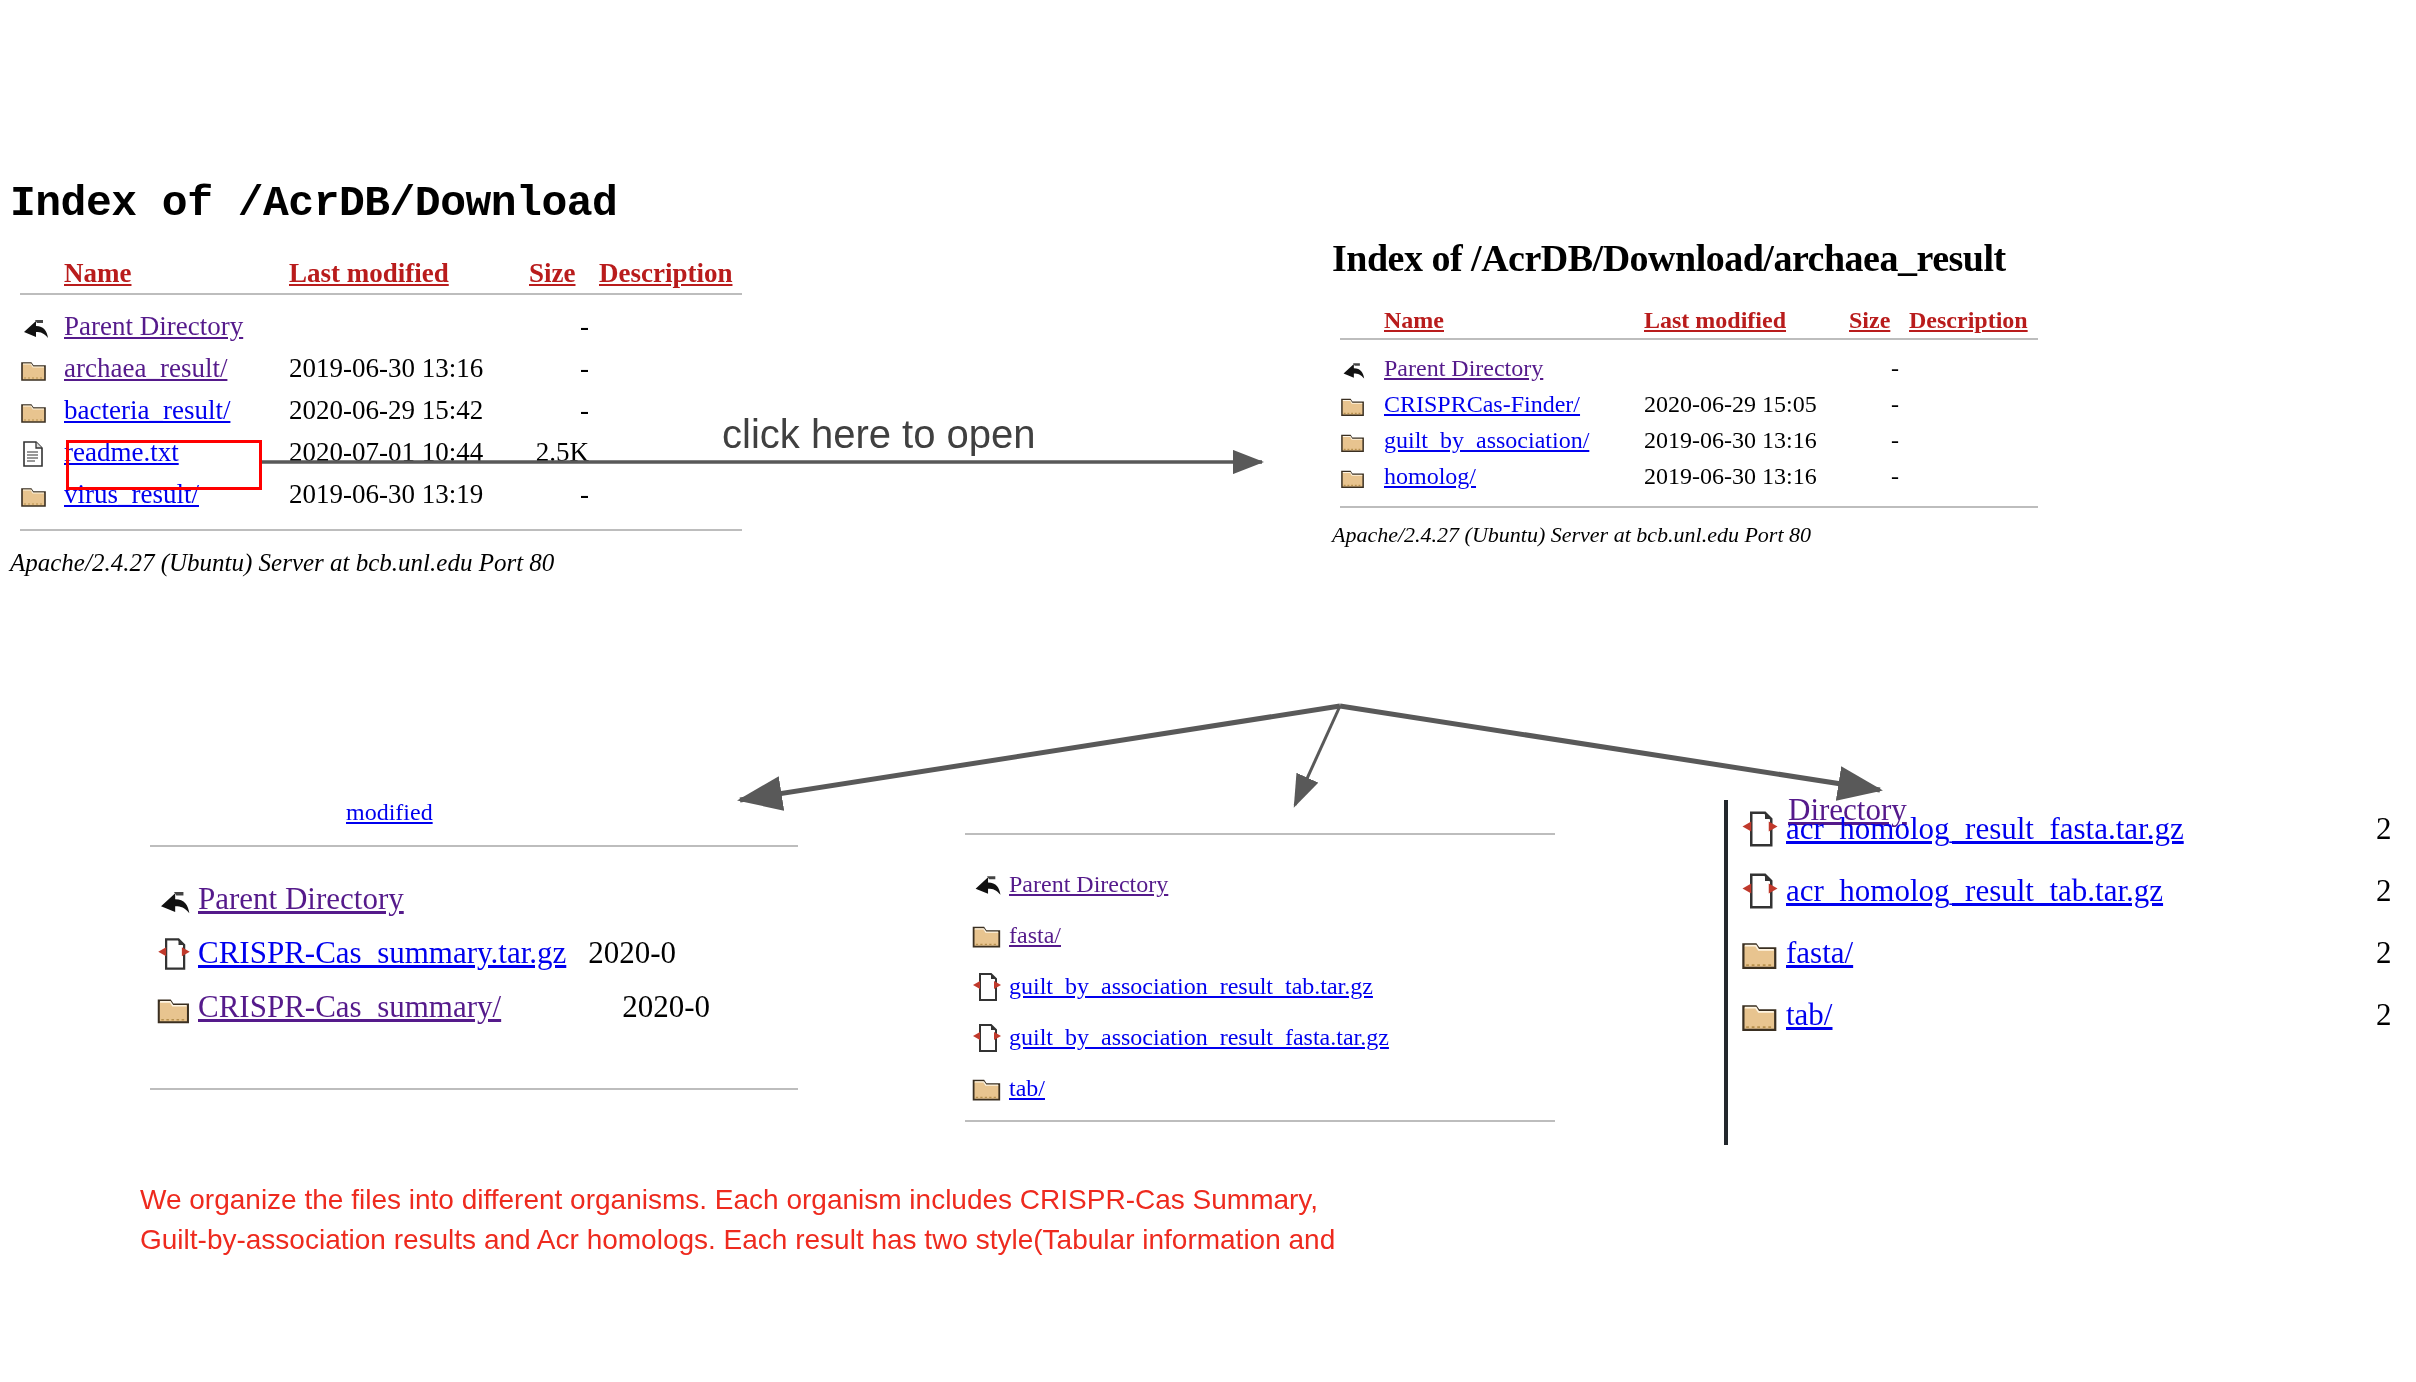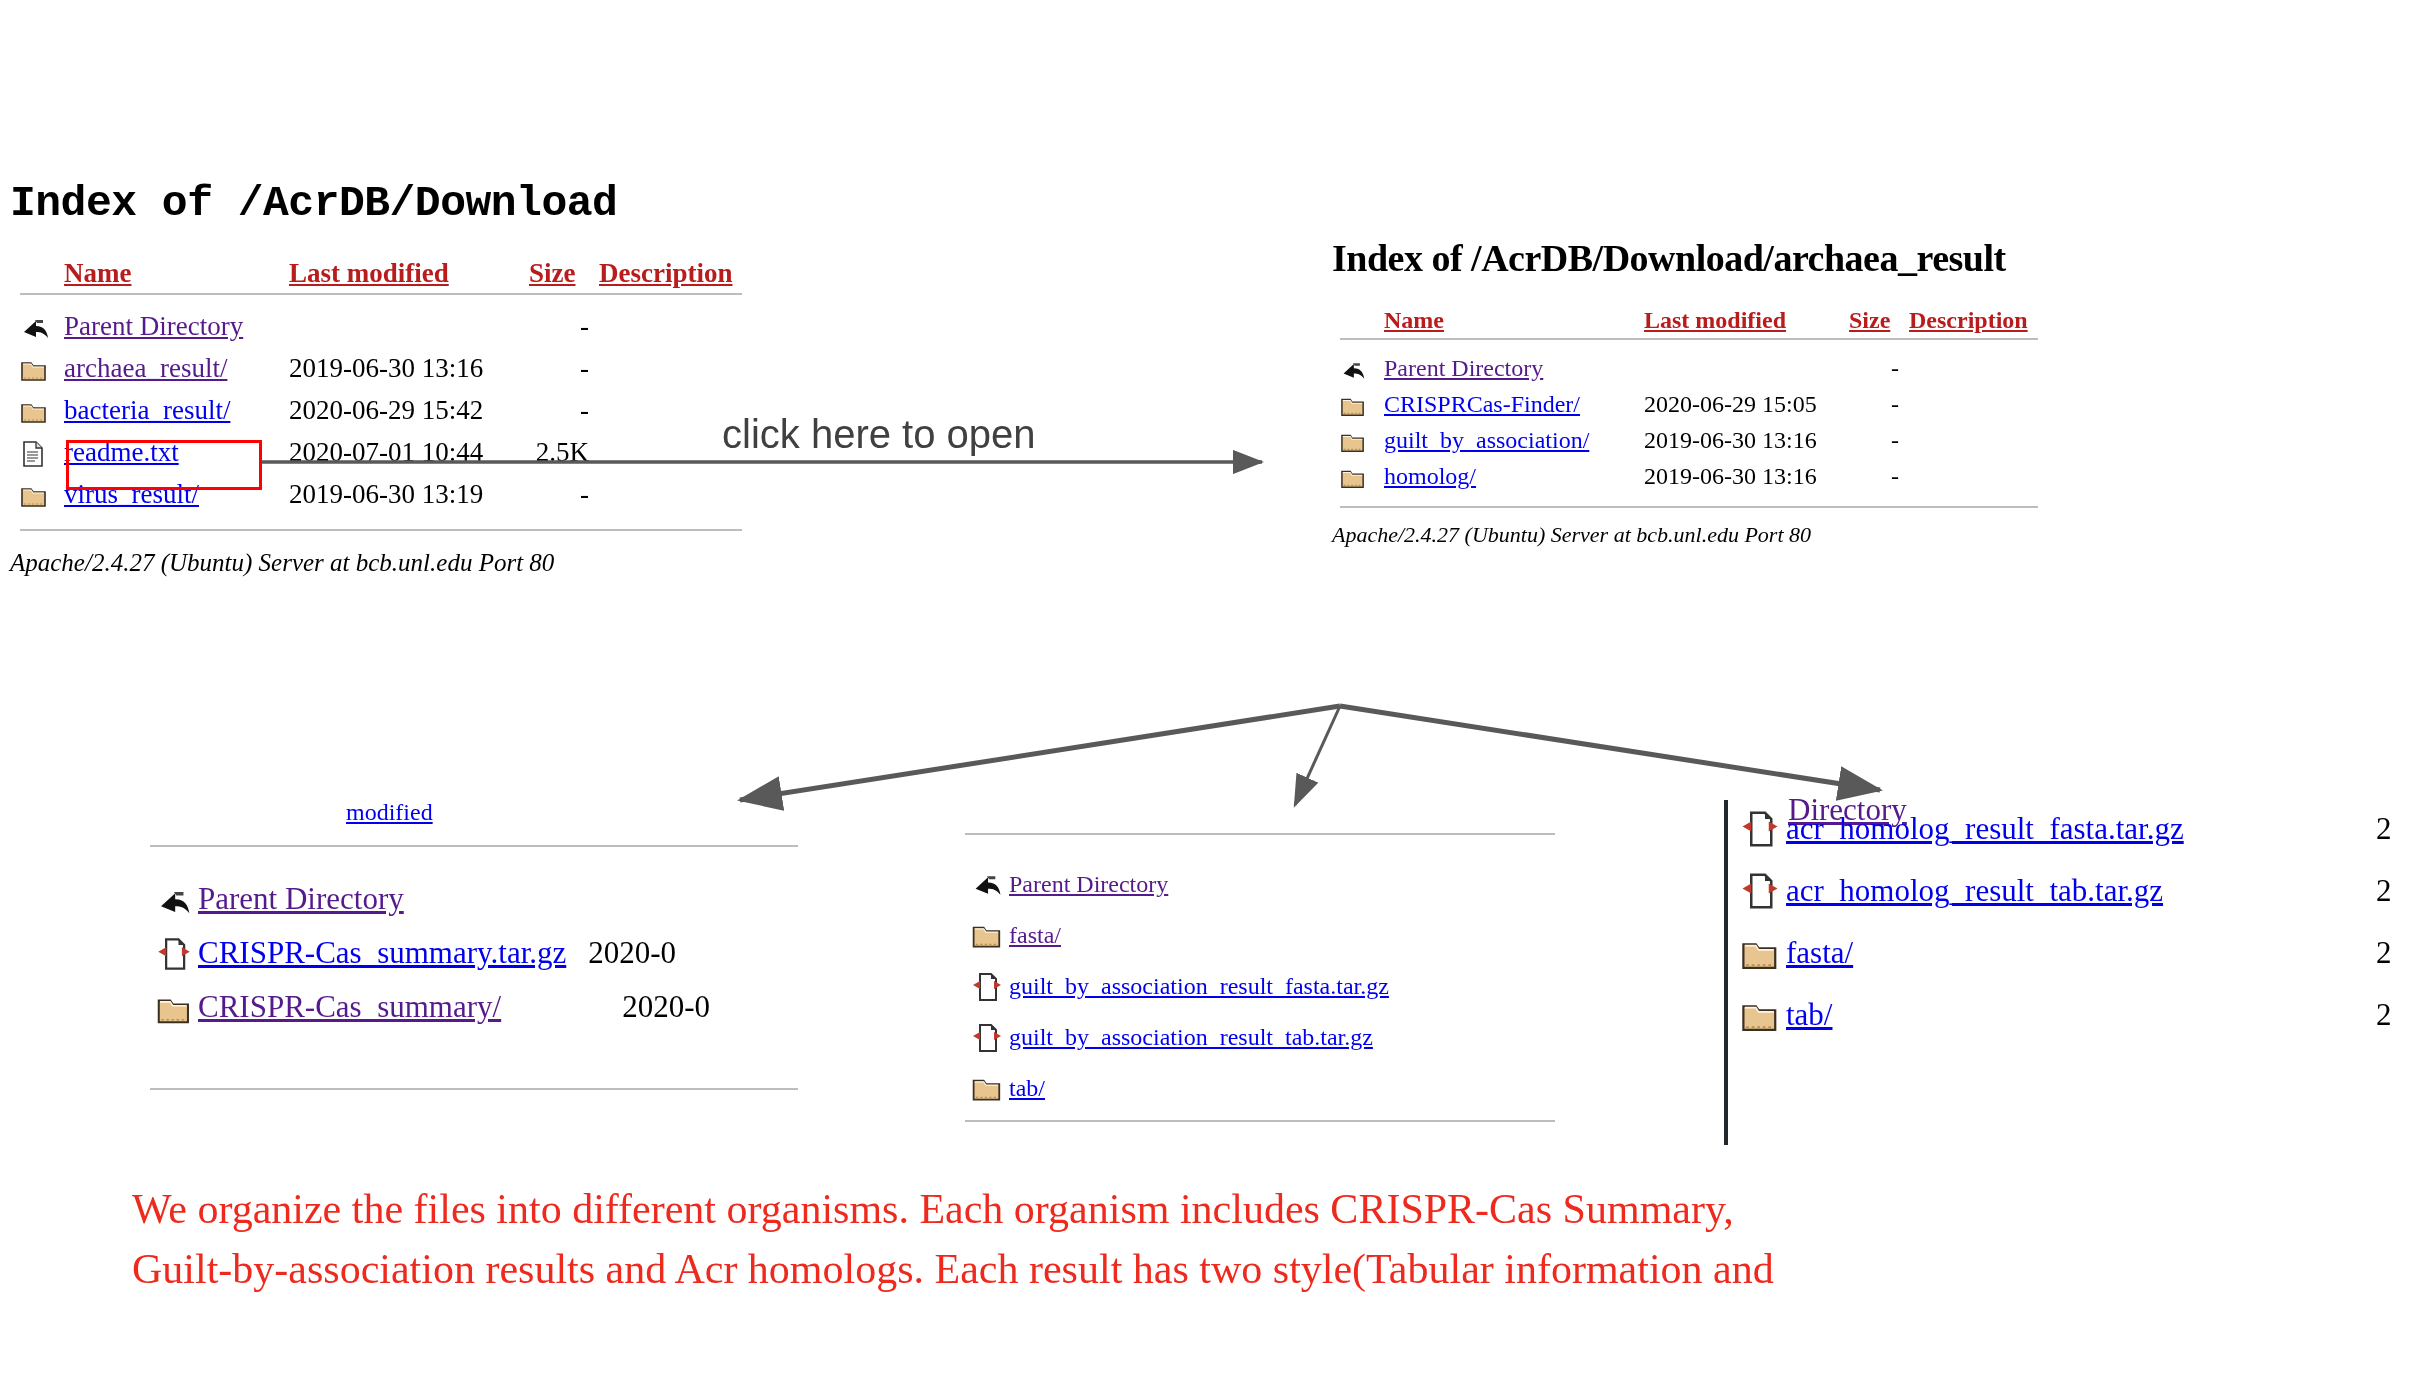--- a/index.html
+++ b/index.html
@@ -469,37 +469,37 @@
           <span class="ico">
             <svg width="32" height="32" viewBox="0 0 32 32">
                 <path d="M9 3 h11 l5 5 v21 h-16 Z" fill="#fff" stroke="#333" stroke-width="2"></path>
                 <path d="M20 3 v5 h5" fill="#333"></path>
                 <path d="M2 14 l7 -4 v8 Z" fill="#c0392b"></path>
                 <path d="M30 14 l-7 -4 v8 Z" fill="#c0392b"></path>
               </svg>
           </span>
         </td>
         <td>
-          <a href="#" class="lnk unvisited">guilt_by_association_result_fasta.tar.gz</a>
+          <a href="#" class="lnk unvisited">guilt_by_association_result_tab.tar.gz</a>
         </td>
       </tr>
 
       <tr style="height:51px;">
         <td class="c-icon">
           <span class="ico">
             <svg width="32" height="32" viewBox="0 0 32 32">
                 <path d="M9 3 h11 l5 5 v21 h-16 Z" fill="#fff" stroke="#333" stroke-width="2"></path>
                 <path d="M20 3 v5 h5" fill="#333"></path>
                 <path d="M2 14 l7 -4 v8 Z" fill="#c0392b"></path>
                 <path d="M30 14 l-7 -4 v8 Z" fill="#c0392b"></path>
               </svg>
           </span>
         </td>
         <td>
-          <a href="#" class="lnk unvisited">guilt_by_association_result_tab.tar.gz</a>
+          <a href="#" class="lnk unvisited">guilt_by_association_result_fasta.tar.gz</a>
         </td>
       </tr>
 
       <tr style="height:51px;">
         <td class="c-icon">
           <span class="ico">
             <svg width="32" height="29" viewBox="0 0 28 26">
                 <path d="M2 6 h9 l2 3 h12 v14 h-23 Z" fill="#e8c48f" stroke="#3a2f21" stroke-width="1.6"></path>
                 <path d="M3 7 h8 l2 3 h11" fill="none" stroke="#fff5e2" stroke-width="1.2"></path>
                 <path d="M4 21 h20" stroke="#b8914f" stroke-width="1.2" stroke-dasharray="2 2"></path>
@@ -617,16 +617,16 @@
 
   <line x1="1340" y1="706" x2="740" y2="800" stroke="#595959" stroke-width="5" marker-end="url(#ah)"></line>
 
   <line x1="1340" y1="706" x2="1295" y2="805" stroke="#595959" stroke-width="3" marker-end="url(#ah-thin)"></line>
 
   <line x1="1340" y1="706" x2="1880" y2="790" stroke="#595959" stroke-width="5" marker-end="url(#ah)"></line>
 </svg>
 
 <div class="anno-red" style="left:722px; top:412px; font-size:40px;">click here to open</div>
 
-<div class="anno-para" style="left:132px; top:1180px; width:2160px; font-size:42px;font-family:Liberation Serif, serif;">
+<div class="anno-para" style="left:140px; top:1180px; width:2160px; font-size:28px;">
   <div>We organize the files into different organisms. Each organism includes CRISPR-Cas Summary,</div>
   <div>Guilt-by-association results and Acr homologs. Each result has two style(Tabular information and</div>
 </div>
 
 </body></html>

